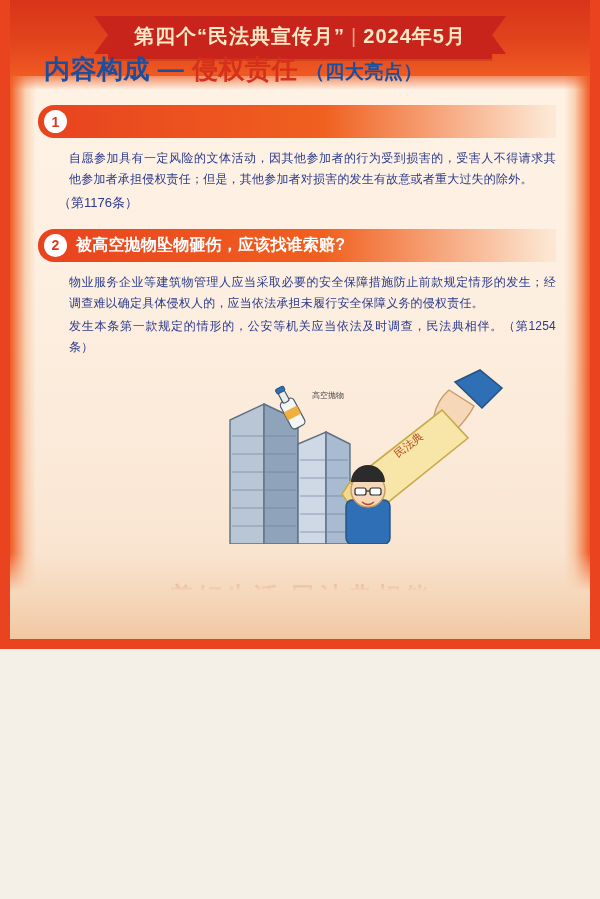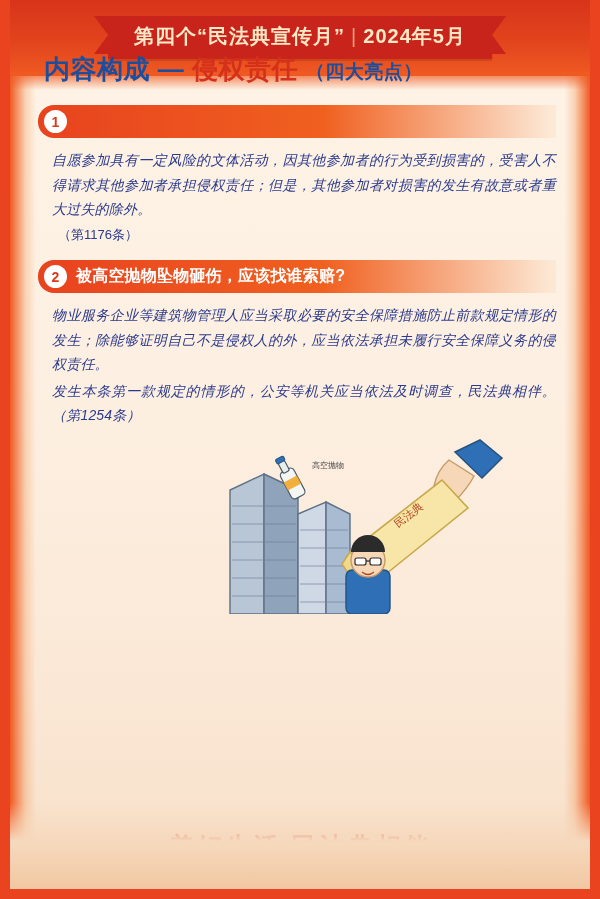--- a/index.html
+++ b/index.html
@@ -9,21 +9,21 @@
   body {
     width: 600px;
     height: 899px;
     font-family: "Liberation Sans", sans-serif;
     background: #f4f0e8;
     overflow: hidden;
   }
   .poster {
     position: relative;
     width: 600px;
-    height: 899px;
+    height: 649px;
     background: linear-gradient(180deg, #fdf3e6 0%, #fdf0e2 40%, #fbe9d8 72%, #f7dfc8 100%);
     overflow: hidden;
     box-sizing: border-box;
     border-left: 10px solid #e9441f;
     border-right: 10px solid #e9441f;
   }
   
   .side-band-left, .side-band-right {
     position: absolute;
     top: 0;
@@ -134,27 +134,26 @@
     justify-content: center;
     margin-right: 9px;
   }
   .qa-q {
     font-size: 16px;
     font-weight: bold;
     color: #ffffff;
     letter-spacing: 0.2px;
   }
   .para {
-    font-size: 14px;
+    font-size: 12px;
     line-height: 1.75;
     color: #2b3a8c;
     text-align: justify;
-    margin: 0 0 2px 8px;
+    margin: 0 0 2px 25px;
     letter-spacing: 0.2px;
-    font-style: italic;
   }
   .article-ref {
     margin-left: 14px;
     font-size: 13px;
     color: #2b3a8c;
     line-height: 1.75;
   }
 
   .illustration {
     position: relative;
@@ -239,21 +238,21 @@
       </div>
       <p class="para">自愿参加具有一定风险的文体活动，因其他参加者的行为受到损害的，受害人不得请求其他参加者承担侵权责任；但是，其他参加者对损害的发生有故意或者重大过失的除外。</p>
       <div class="article-ref">（第1176条）</div>
     </div>
 
     <div class="qa-block">
       <div class="qa-head">
         <div class="qa-num">2</div>
         <div class="qa-q">被高空抛物坠物砸伤，应该找谁索赔?</div>
       </div>
-      <p class="para">物业服务企业等建筑物管理人应当采取必要的安全保障措施防止前款规定情形的发生；除能够证明自己不是侵权人的外，应当依法承担未履行安全保障义务的侵权责任。</p>
+      <p class="para">物业服务企业等建筑物管理人应当采取必要的安全保障措施防止前款规定情形的发生；经调查难以确定具体侵权人的，应当依法承担未履行安全保障义务的侵权责任。</p>
       <p class="para">发生本条第一款规定的情形的，公安等机关应当依法及时调查，民法典相伴。（第1254条）</p>
     </div>
 
   </div>
 
   <div class="illustration">
     <svg viewBox="0 0 600 182" width="600" height="182">
 
       <g>
         <polygon points="180,182 180,58 214,42 214,182" fill="#b9c6d6" stroke="#5d6f85" stroke-width="1.4"></polygon>

